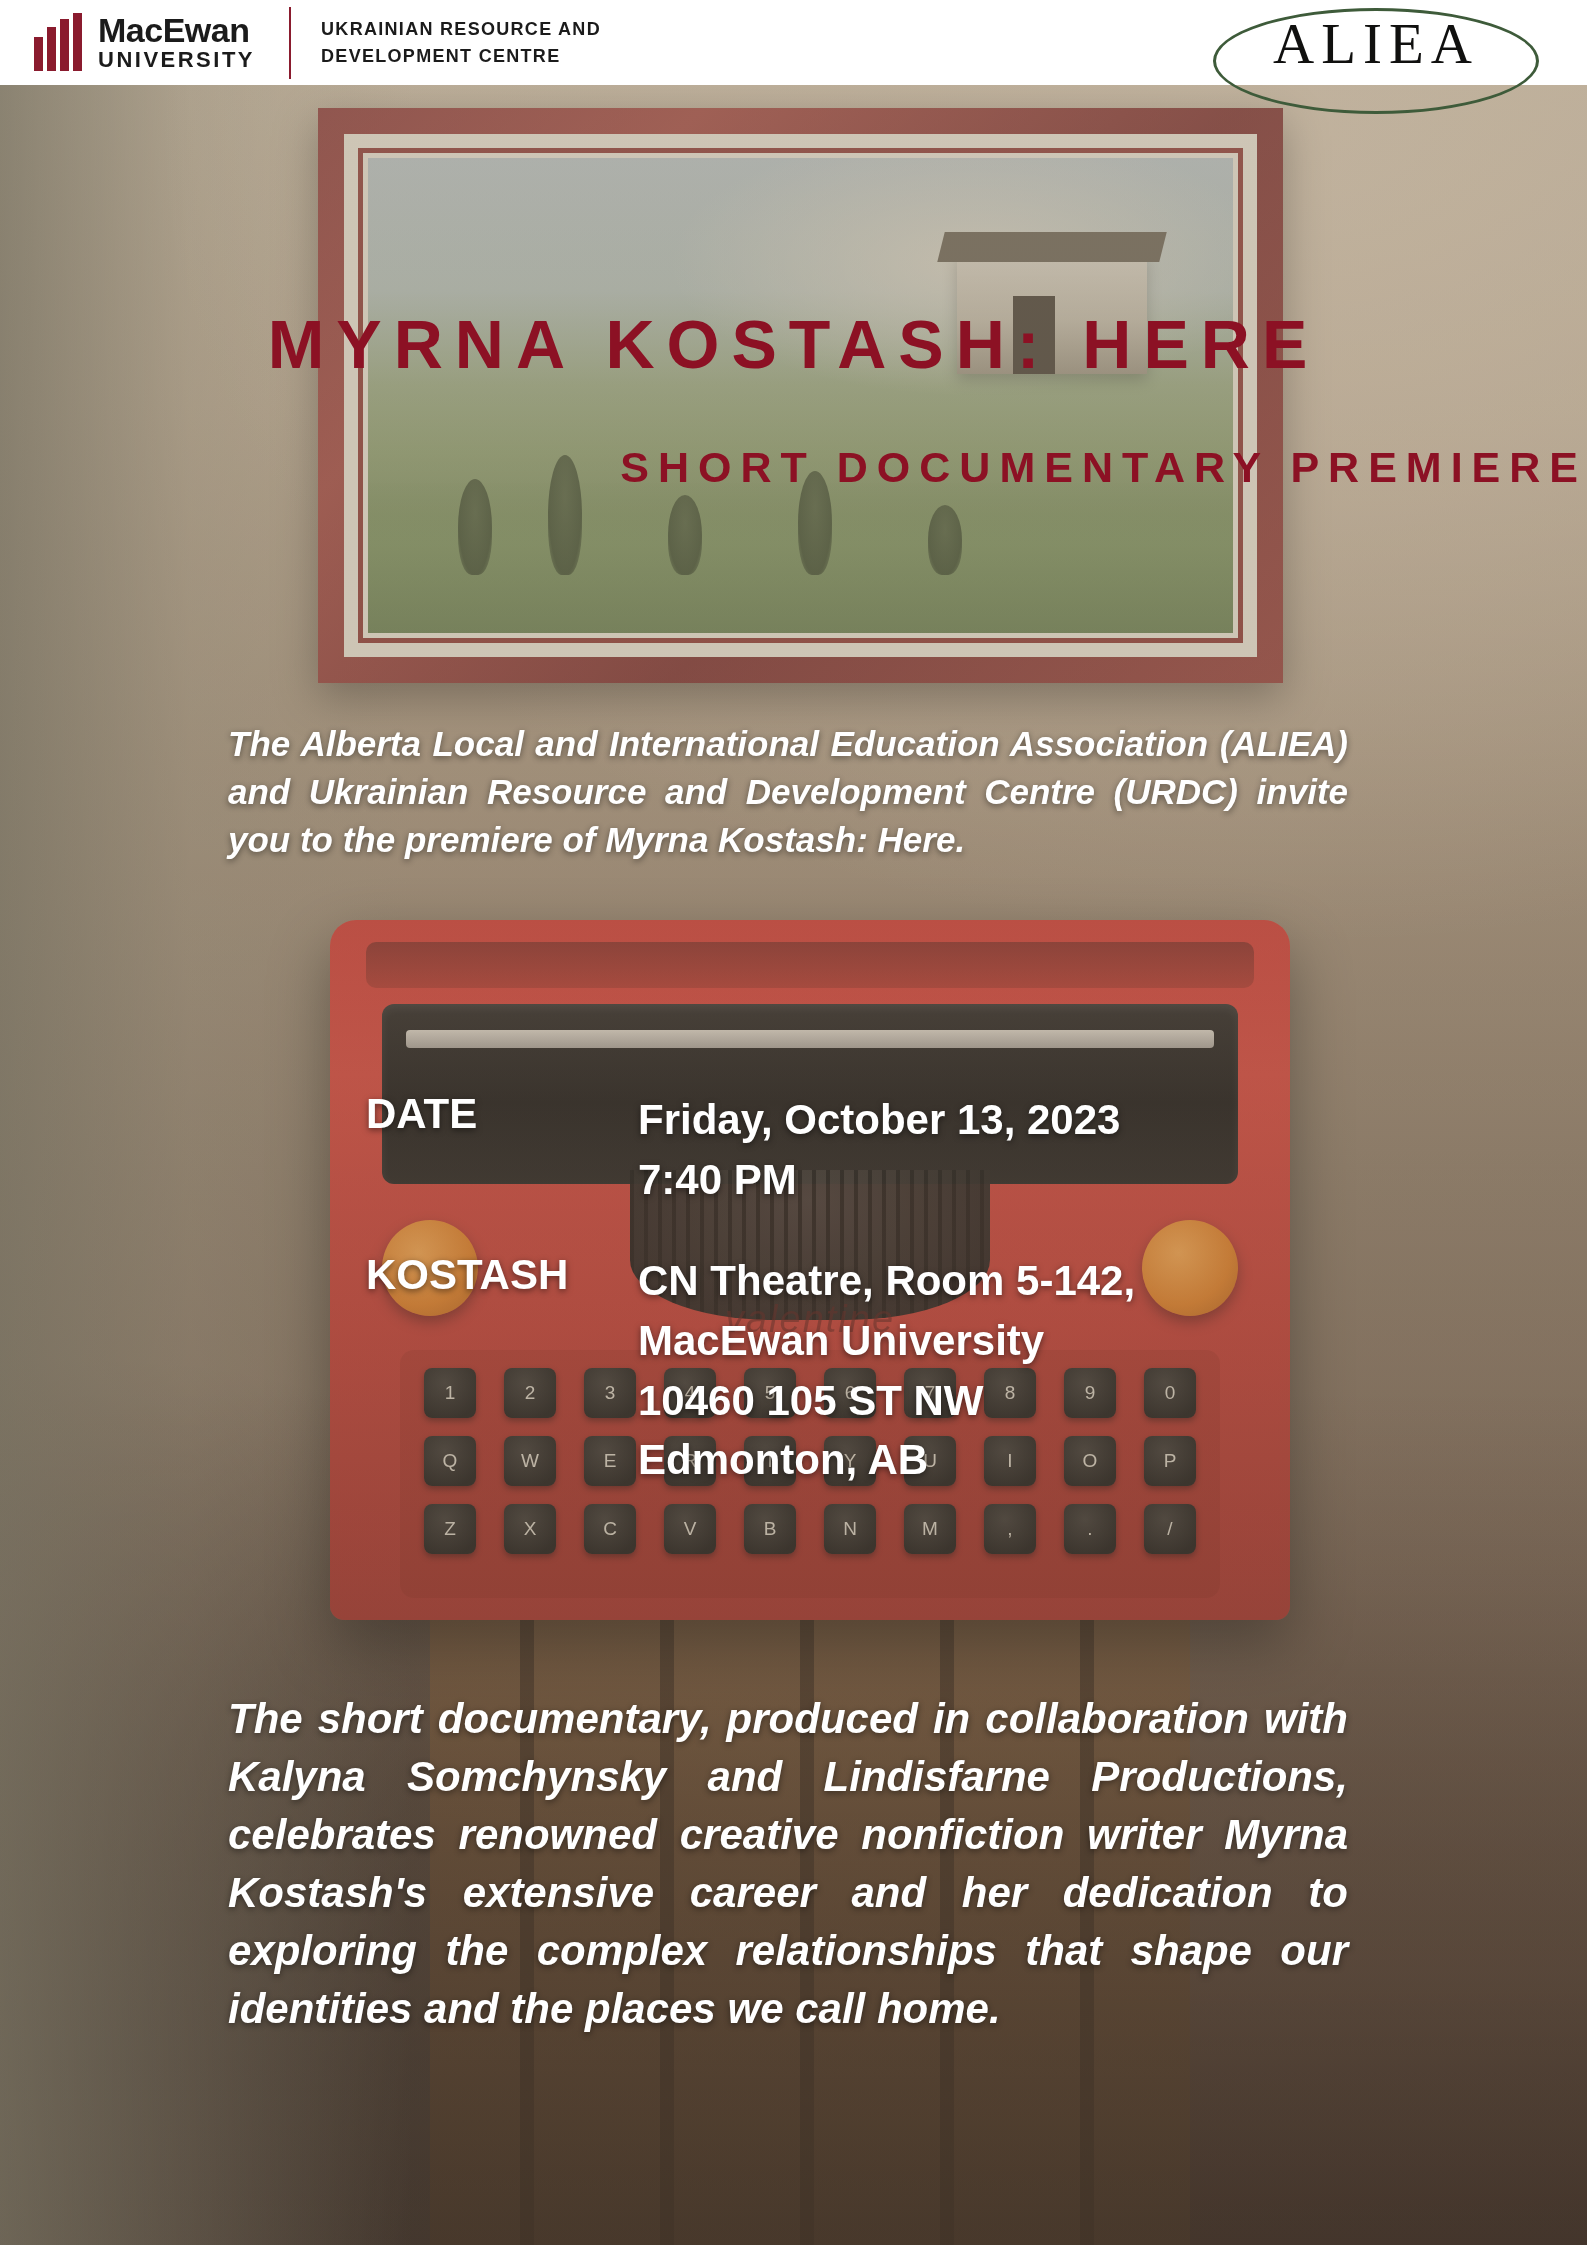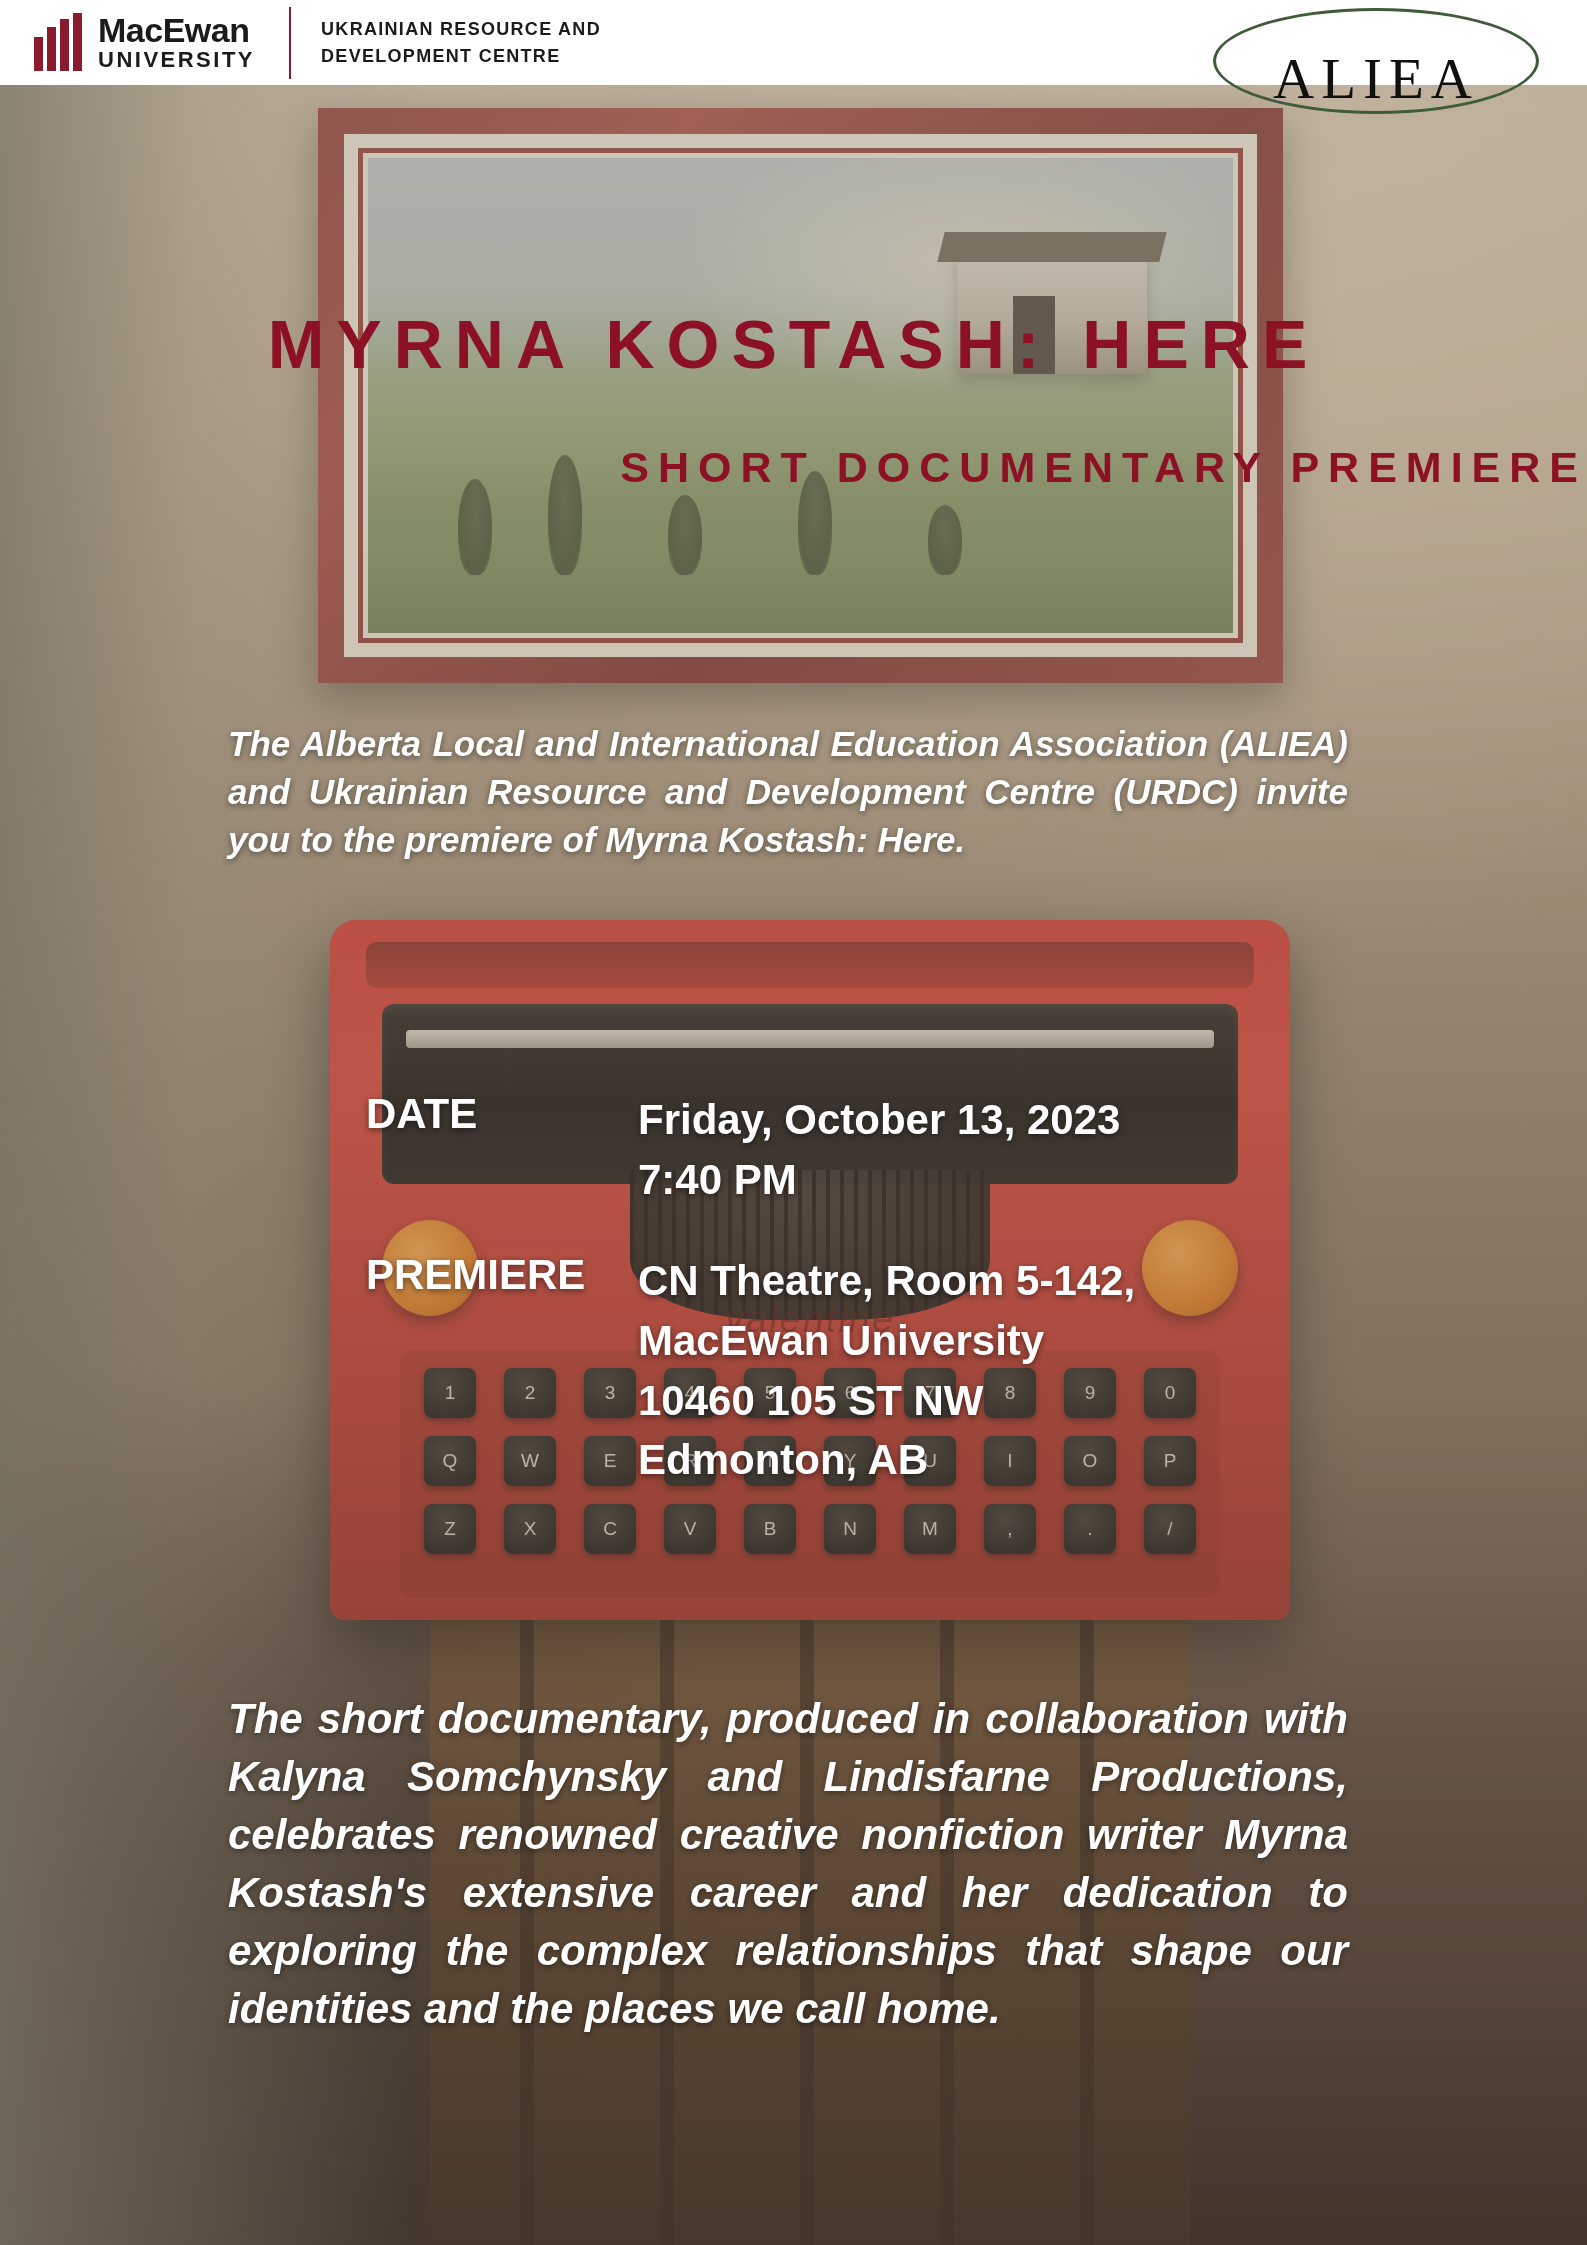--- a/index.html
+++ b/index.html
@@ -281,21 +281,21 @@
   }
   .aliea {
     position: absolute;
     right: 48px;
     top: 8px;
     width: 320px;
     height: 100px;
     border: 3px solid #3e5b3a;
     border-radius: 50%;
     display: flex;
-    align-items: flex-end;
+    align-items: flex-start;
     justify-content: center;
   }
   .aliea-text {
     font-family: "Liberation Serif", serif;
     font-size: 57px;
     letter-spacing: 7px;
     color: #10100f;
   }
 
   
@@ -488,21 +488,21 @@
 
   <div class="intro">The Alberta Local and International Education Association (ALIEA) and Ukrainian Resource and Development Centre (URDC) invite you to the premiere of Myrna Kostash: Here.</div>
 
   <div class="details">
     <div class="detail-row">
       <div class="detail-label">DATE</div>
       <div class="detail-value" style="white-space: pre-line;">Friday, October 13, 2023
 7:40 PM</div>
     </div>
     <div class="detail-row">
-      <div class="detail-label">PREMIERE</div>
+      <div class="detail-label">KOSTASH</div>
       <div class="detail-value" style="white-space: pre-line;">CN Theatre, Room 5-142,
 MacEwan University
 10460 105 ST NW
 Edmonton, AB</div>
     </div>
   </div>
 
   <div class="blurb">The short documentary, produced in collaboration with Kalyna Somchynsky and Lindisfarne Productions, celebrates renowned creative nonfiction writer Myrna Kostash's extensive career and her dedication to exploring the complex relationships that shape our identities and the places we call home.</div>
 
 </div>

